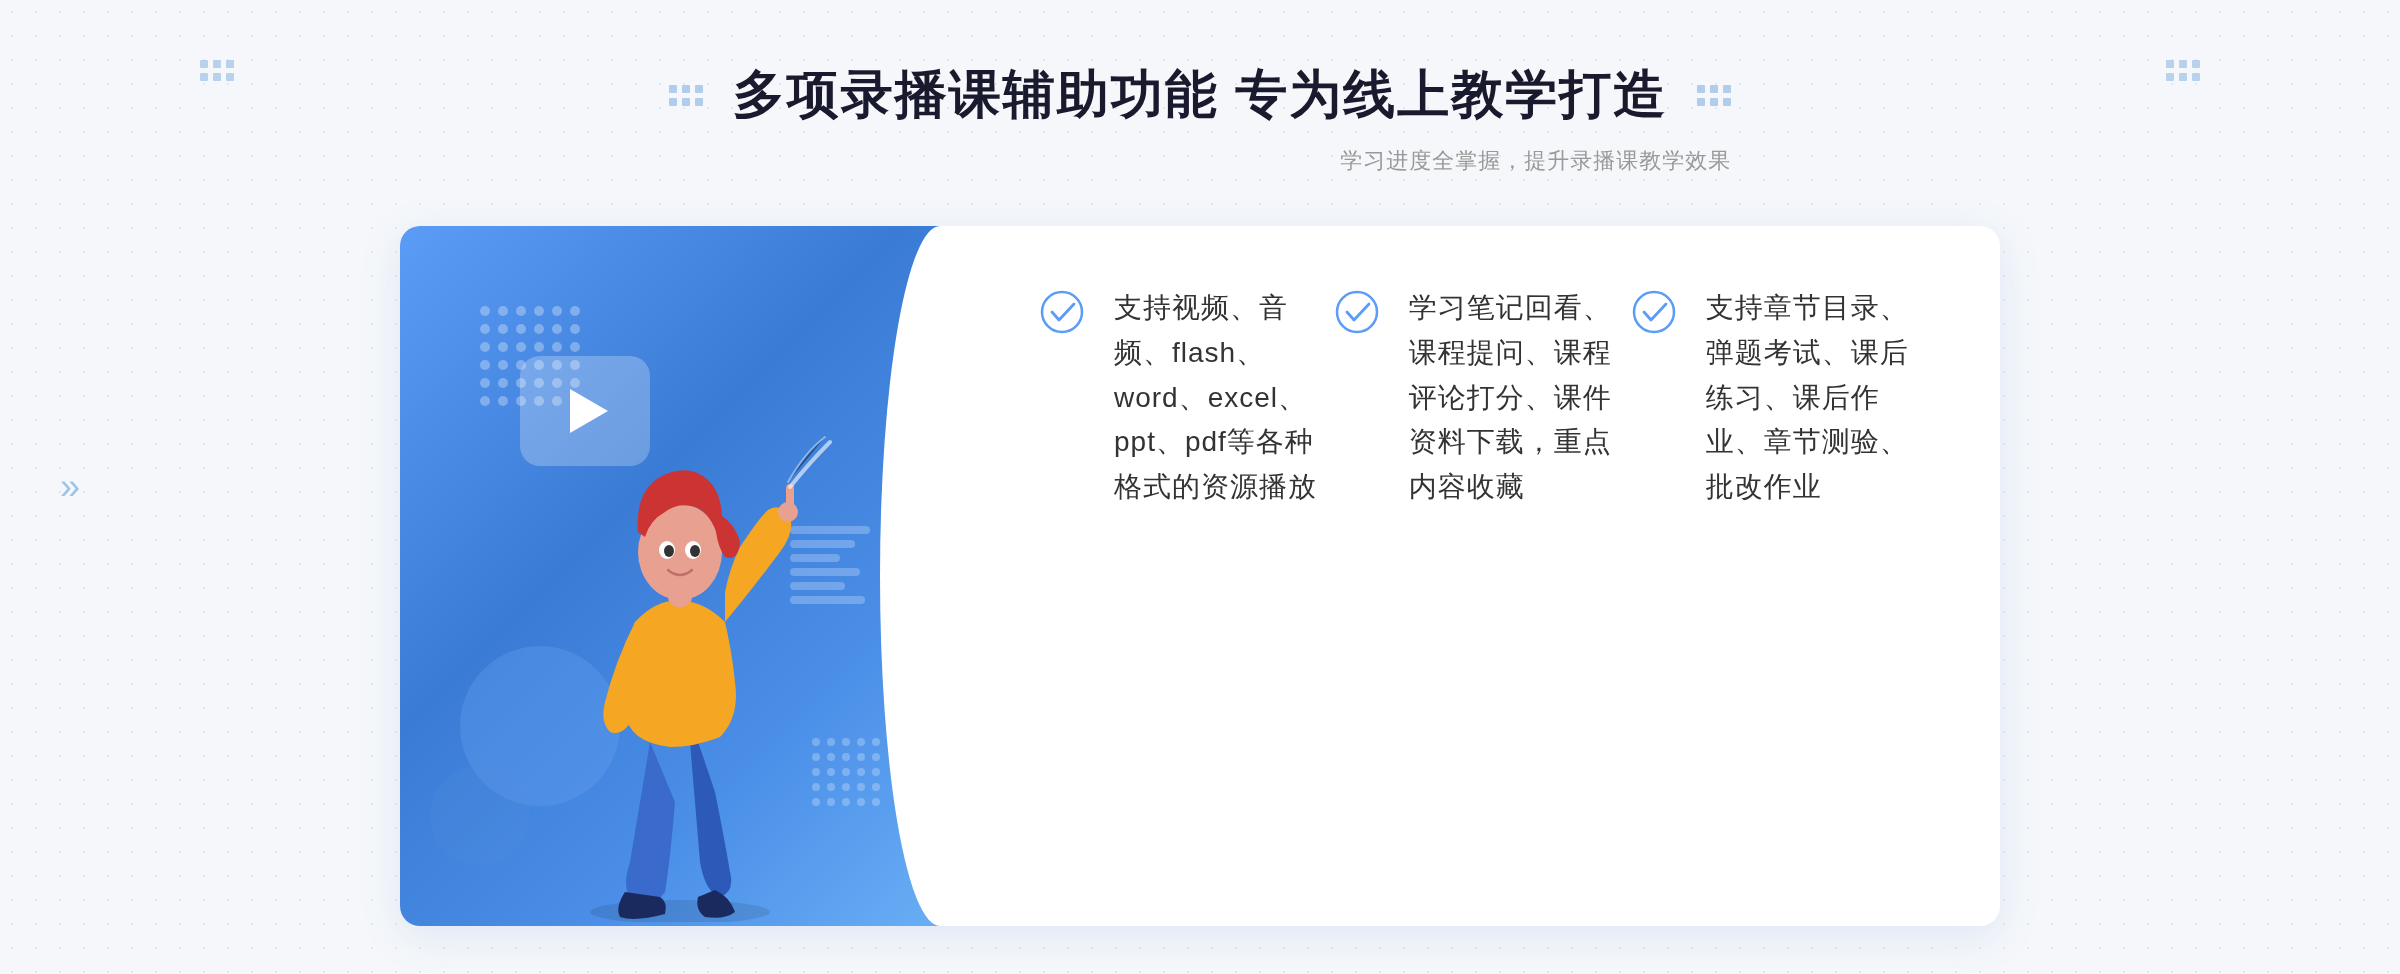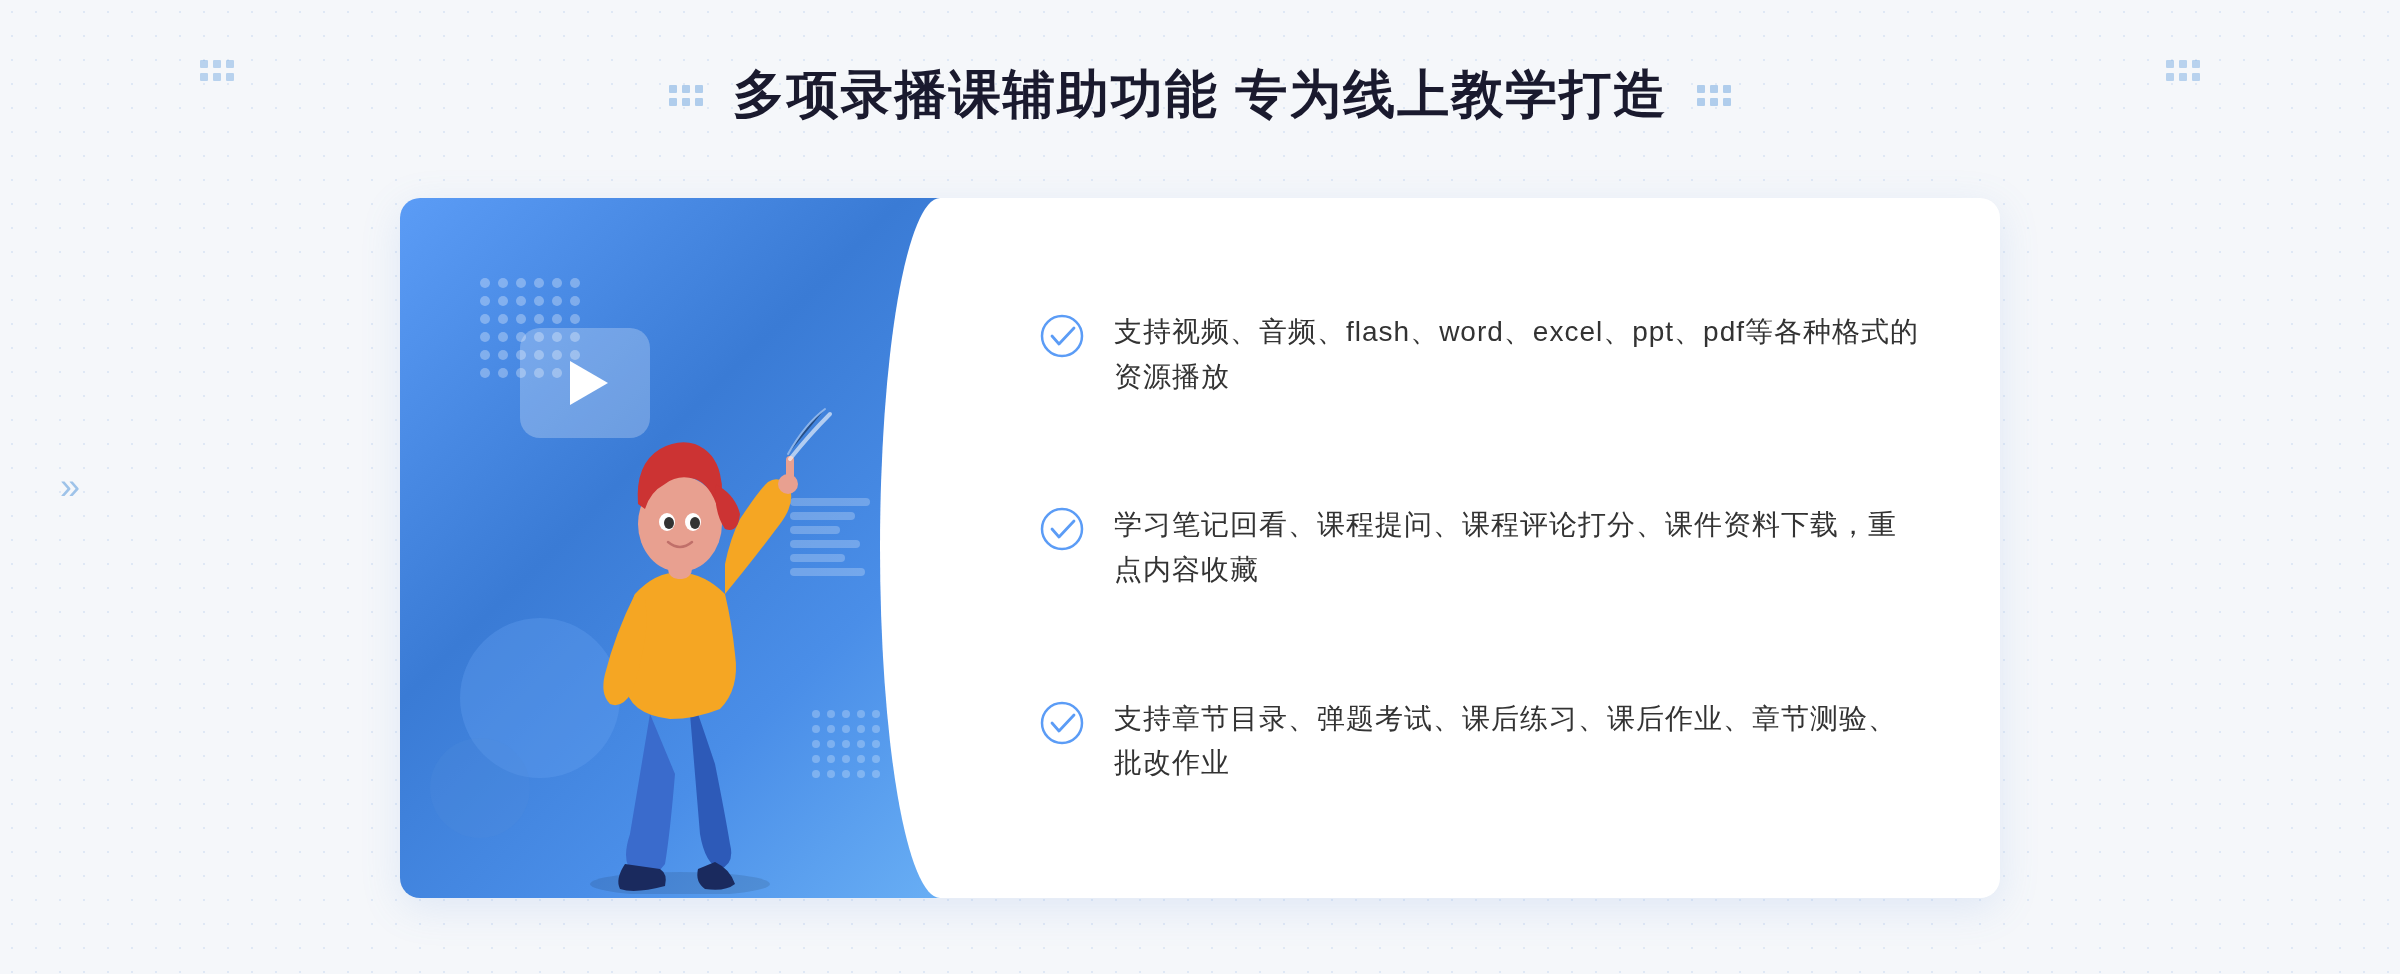--- a/index.html
+++ b/index.html
@@ -31,21 +31,21 @@
       height: 100%;
       display: flex;
       flex-direction: column;
       align-items: center;
       padding-top: 60px;
     }
 
     
     .header-section {
       text-align: right;
-      margin-bottom: 68px;
+      margin-bottom: 50px;
       position: relative;
     }
 
     .header-decorators {
       display: flex;
       align-items: center;
       justify-content: center;
       gap: 30px;
     }
 
@@ -257,21 +257,20 @@
     .figure-svg {
       width: 320px;
       height: 520px;
     }
 
     
     .features-area {
       flex: 1;
       padding: 60px 80px;
       display: flex;
-      flex-direction: column;
       justify-content: space-around;
     }
 
     .feature-item {
       display: flex;
       align-items: flex-start;
       gap: 30px;
     }
 
     .check-icon {
@@ -366,20 +365,21 @@
       <h1 class="main-title">多项录播课辅助功能 专为线上教学打造</h1>
       <div class="decorator-dots">
         <span></span>
           <span></span>
           <span></span>
         <span></span>
           <span></span>
           <span></span>
       </div>
     </div>
+    <p class="sub-title">学习进度全掌握，提升录播课教学效果</p>
   </div>
 
   <div class="main-content">
 
     <div class="illustration-area">
 
       <div class="illu-dots-top">
         <span></span>
           <span></span>
           <span></span>

